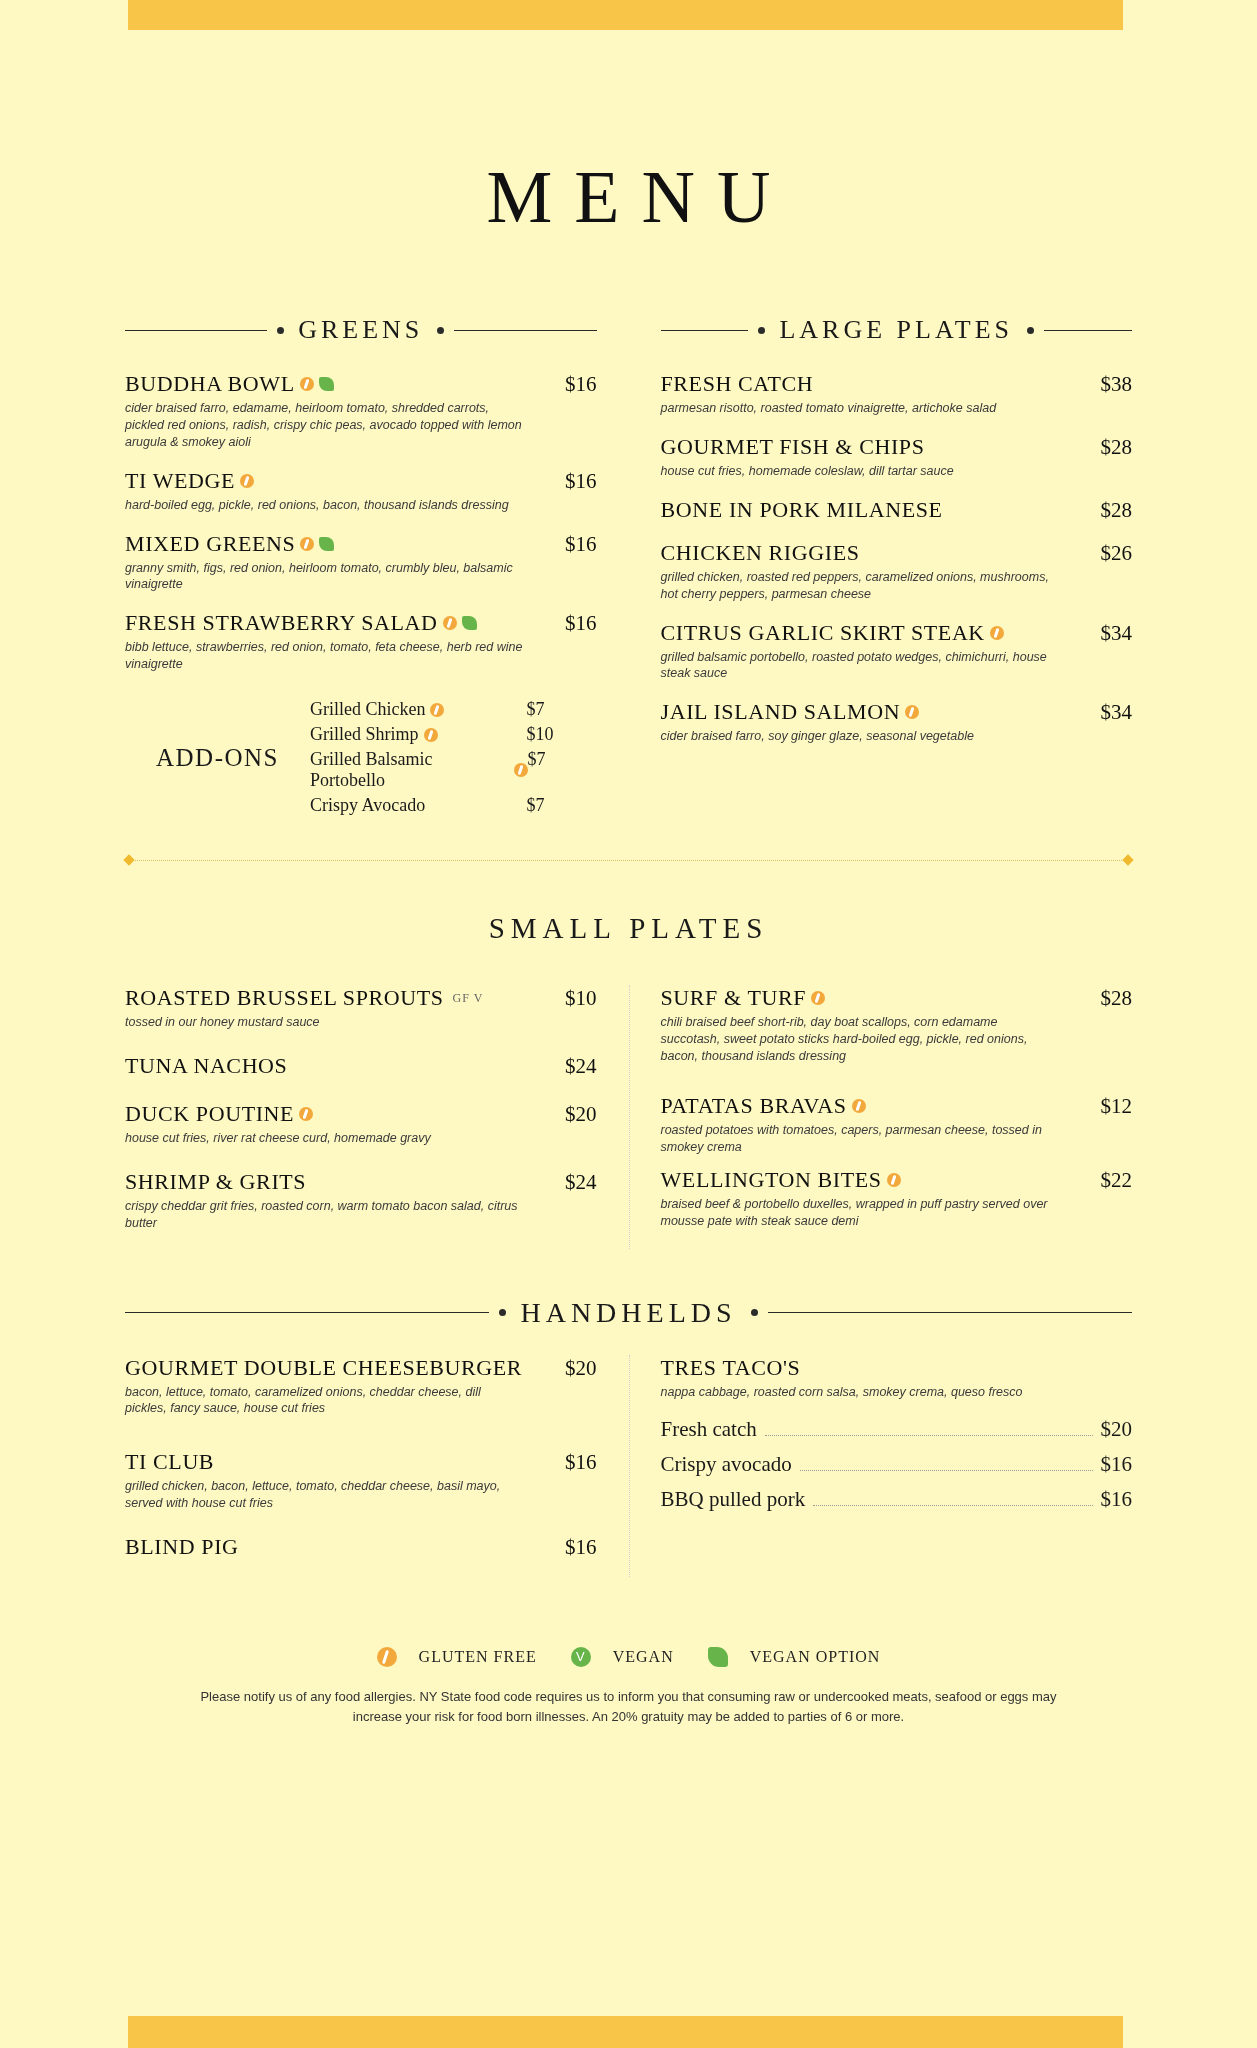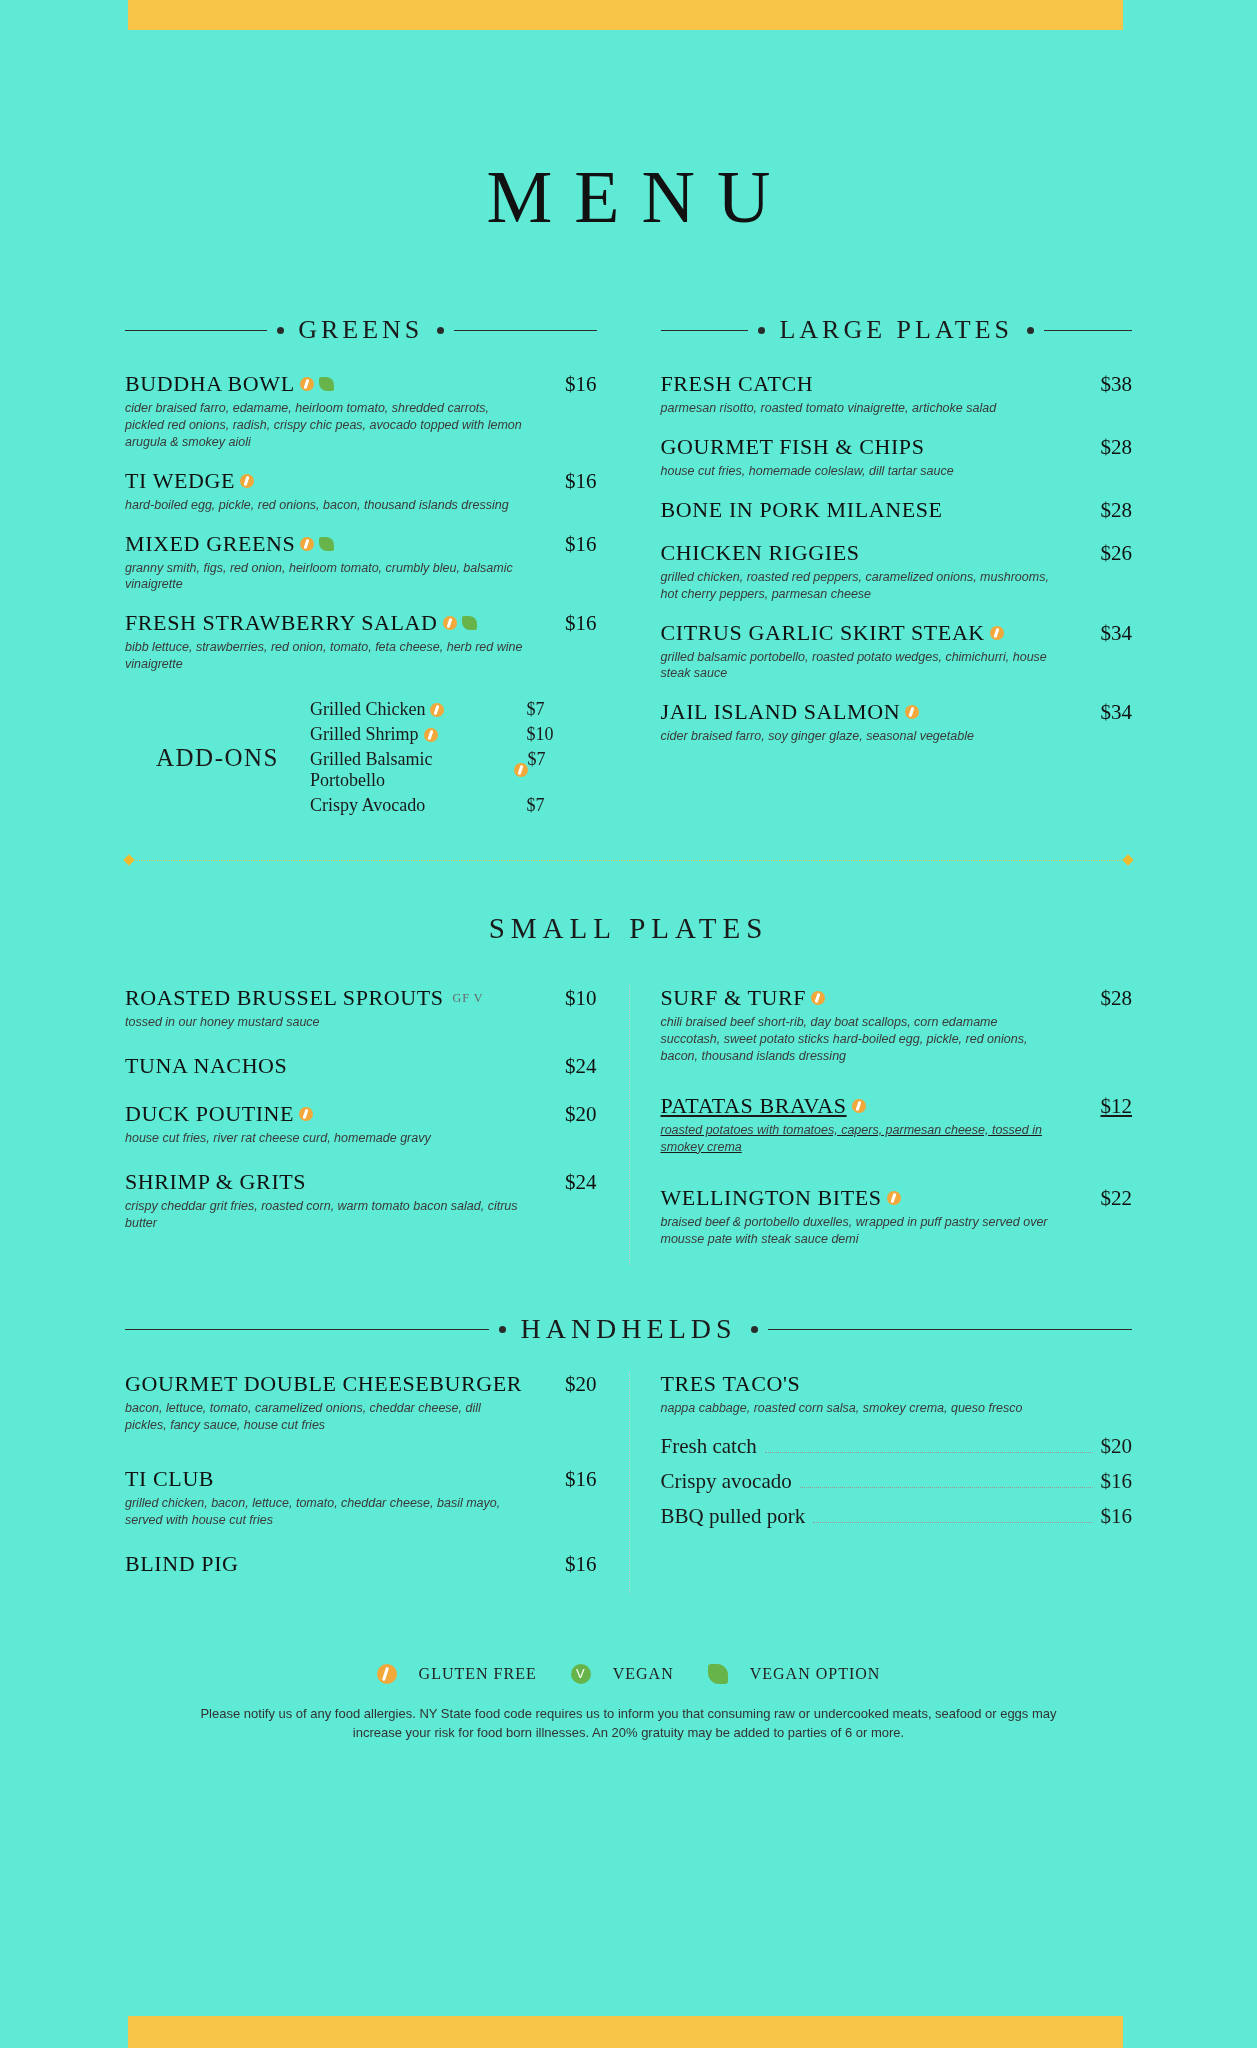--- a/index.html
+++ b/index.html
@@ -12,21 +12,21 @@
     height: 2048px;
     font-family: "Liberation Sans", sans-serif;
     color: #1a1a1a;
     position: relative;
     overflow: hidden;
   }
   .page {
     width: 1257px;
     height: 2048px;
     position: relative;
-    background: #5eead4;
+    background: #fef9c3;
   }
   
   .bar-top {
     position: absolute;
     left: 128px;
     top: 0;
     width: 995px;
     height: 30px;
     background: #f9c549;
   }
@@ -512,21 +512,21 @@
         <div class="item" style="margin-bottom:28px;">
           <div class="item-row">
             <div class="item-name">
               <span>SURF &amp; TURF</span>
               <span class="gf-badge"></span>
             </div>
             <div class="item-price">$28</div>
           </div>
           <div class="item-desc">chili braised beef short-rib, day boat scallops, corn edamame succotash, sweet potato sticks hard-boiled egg, pickle, red onions, bacon, thousand islands dressing</div>
         </div>
-        <div class="item" style="margin-bottom:30px;text-decoration:underline;">
+        <div class="item" style="margin-bottom:12px;">
           <div class="item-row">
             <div class="item-name">
               <span>PATATAS BRAVAS</span>
               <span class="gf-badge"></span>
             </div>
             <div class="item-price">$12</div>
           </div>
           <div class="item-desc">roasted potatoes with tomatoes, capers, parmesan cheese, tossed in smokey crema</div>
         </div>
         <div class="item">

